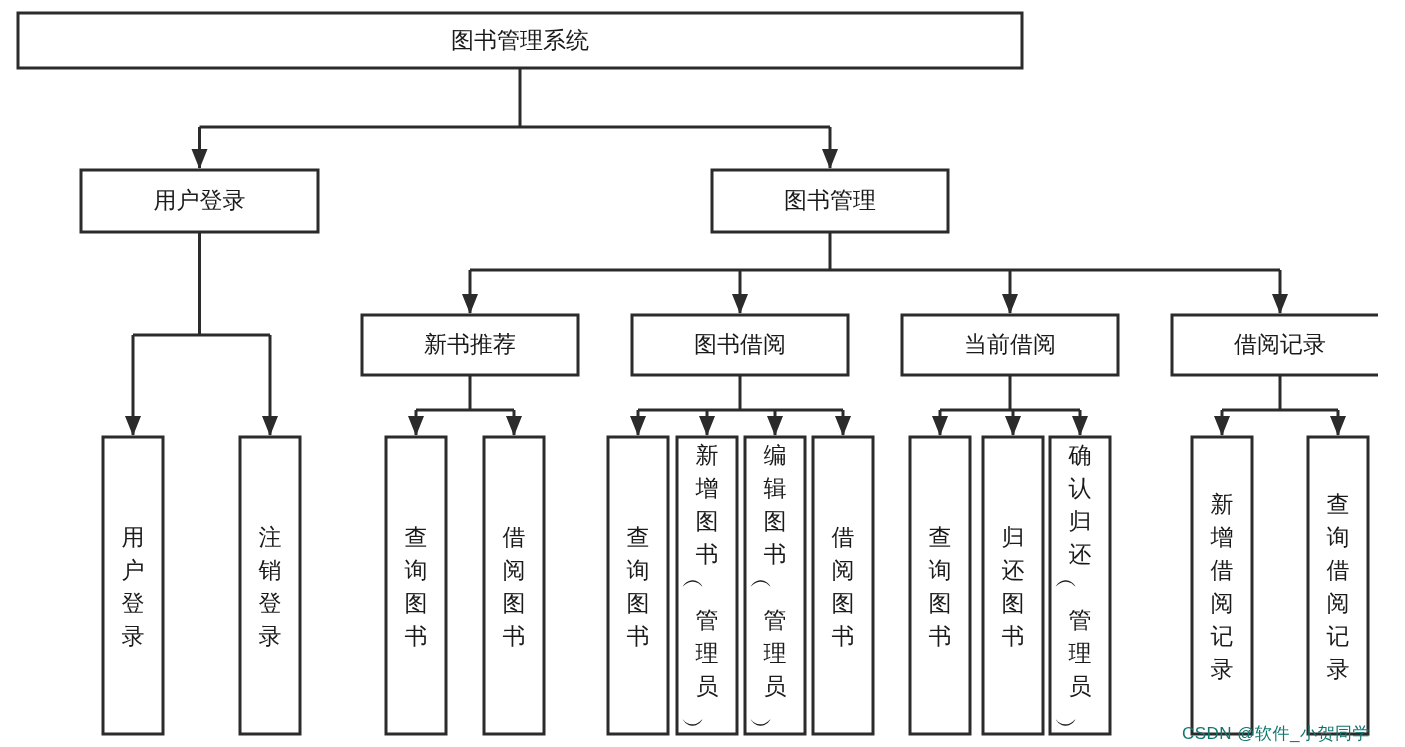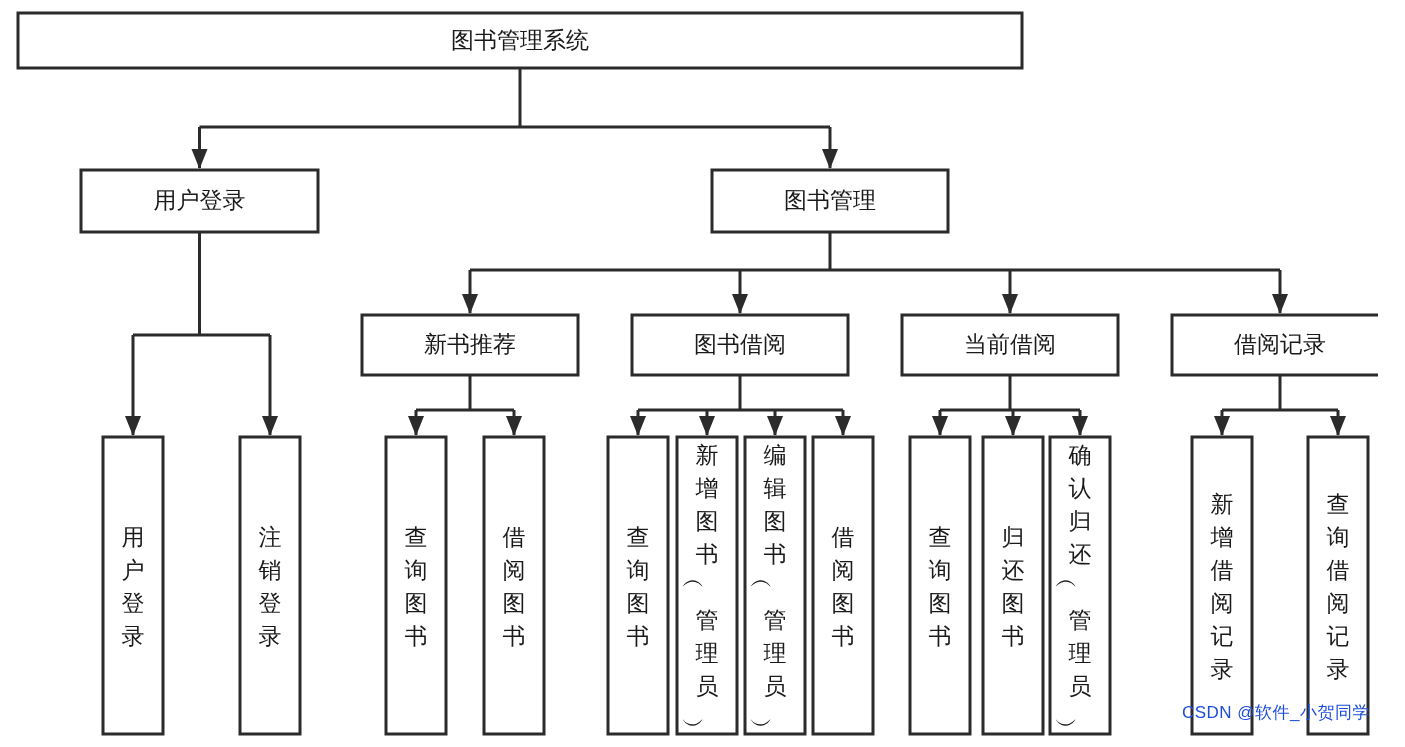--- a/index.html
+++ b/index.html
@@ -47,24 +47,24 @@
   }
   .node-label-v {
     font-family: "Liberation Sans", "DejaVu Sans", sans-serif;
     font-size: 23px;
     fill: #1a1a1a;
     text-anchor: middle;
   }
   .watermark {
     position: absolute;
     right: 8px;
-    bottom: 23px;
+    bottom: 2px;
     font-family: "Liberation Sans", "DejaVu Sans", sans-serif;
     font-size: 17px;
-    color: #1d4ed8;
+    color: #0f766e;
     letter-spacing: 0.5px;
     white-space: nowrap;
     pointer-events: none;
   }
 </style>
 </head>
 <body>
 
 <div id="diagram-root">
   <svg class="diagram-canvas" viewBox="0 0 1405 747" xmlns="http://www.w3.org/2000/svg">

